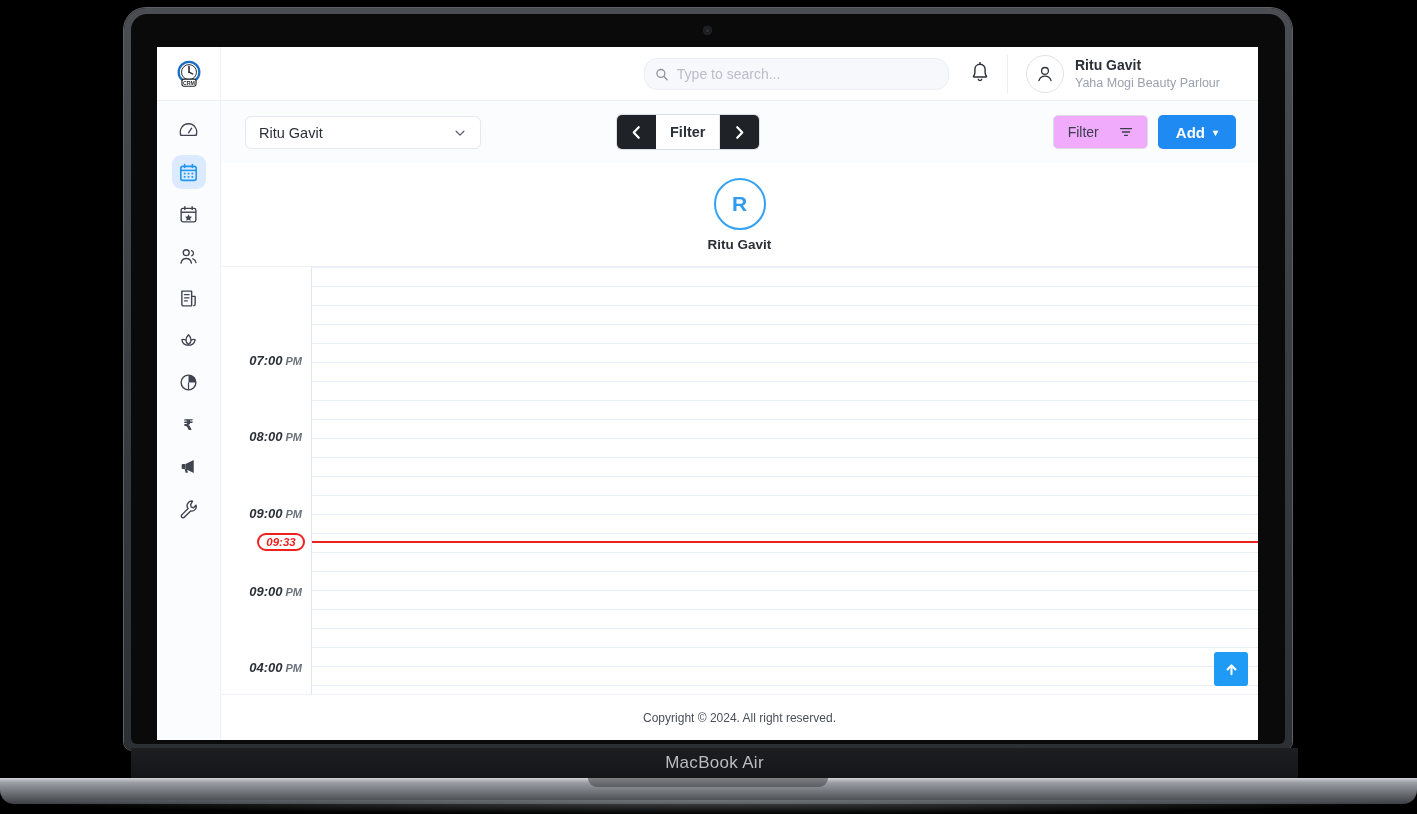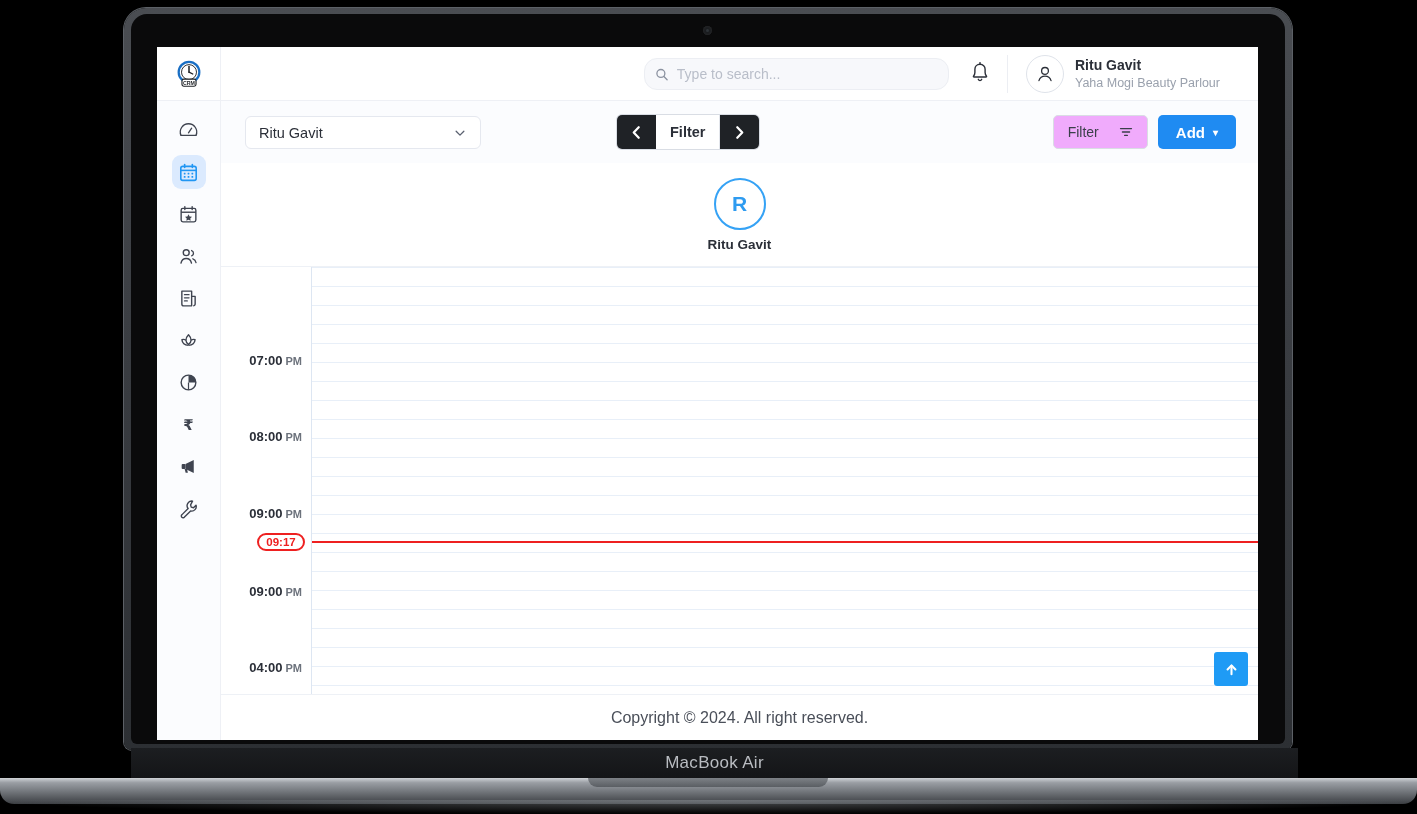--- a/index.html
+++ b/index.html
@@ -172,21 +172,21 @@
   .staff-avatar {
     width:52px; height:52px; border-radius:50%; border:2px solid #35a2f5;
     display:flex; align-items:center; justify-content:center;
     color:#2e9bf0; font-size:21px; font-weight:700; background:#fff;
   }
   .staff-label { font-size:13.5px; font-weight:700; color:#2b2f38; }
 
   
   .cal-body {
     position:absolute; left:64px; top:220px; right:0; bottom:46px;
-    background:#fff; overflow:hidden;
+    background:#fff; overflow:hidden;font-style:italic;
   }
   .time-col { position:absolute; left:0; top:0; width:90px; height:100%; }
   .time-label {
     position:absolute; right:9px; font-size:13px; font-weight:700;
     color:#2b2f38; white-space:nowrap;
   }
   .time-label .ampm { font-size:11px; font-weight:600; color:#6c727c; margin-left:3px; }
   .grid-area {
     position:absolute; left:90px; right:0; top:0; bottom:0;
     border-left:1px solid #dde6f2;
@@ -205,21 +205,21 @@
   }
   .scroll-top {
     position:absolute; right:10px; bottom:8px; width:34px; height:34px;
     background:#1f9bf5; border-radius:3px; display:flex;
     align-items:center; justify-content:center; cursor:pointer;
   }
   .footer {
     position:absolute; left:64px; right:0; bottom:0; height:46px;
     background:#fff; border-top:1px solid #eef1f6;
     display:flex; align-items:center; justify-content:center;
-    font-size:16px; color:#4a4f59;
+    font-size:12px; color:#4a4f59;
   }
 </style>
 </head>
 <body>
 
 <div class="stage">
 
   <div class="laptop-lid"></div>
   <div class="laptop-inner"></div>
   <div class="camera"></div>
@@ -397,21 +397,21 @@
         <div class="staff-label">Ritu Gavit</div>
       </div>
 
       <div class="cal-body">
         <div class="time-col">
             <div class="time-label" style="top: 86px;"><span>07:00</span><span class="ampm">PM</span></div>
             <div class="time-label" style="top: 162px; text-align: center;"><span>08:00</span><span class="ampm">PM</span></div>
             <div class="time-label" style="top: 239px;"><span>09:00</span><span class="ampm">PM</span></div>
             <div class="time-label" style="top: 317px;"><span>09:00</span><span class="ampm">PM</span></div>
             <div class="time-label" style="top: 393px;"><span>04:00</span><span class="ampm">PM</span></div>
-            <div class="now-badge" style="top: 266px; left: 36px; border-color: rgb(238, 32, 32); color: rgb(238, 32, 32);">09:17</div>
+            <div class="now-badge" style="top: 266px; left: 36px; border-color: rgb(238, 32, 32); color: rgb(238, 32, 32);">09:33</div>
           </div>
         <div class="grid-area">
             <div class="grid-line" style="top: 0px;"></div>
             <div class="grid-line" style="top: 19px;"></div>
             <div class="grid-line" style="top: 38px;"></div>
             <div class="grid-line" style="top: 57px;"></div>
             <div class="grid-line" style="top: 76px;"></div>
             <div class="grid-line" style="top: 95px;"></div>
             <div class="grid-line" style="top: 114px;"></div>
             <div class="grid-line" style="top: 133px;"></div>

